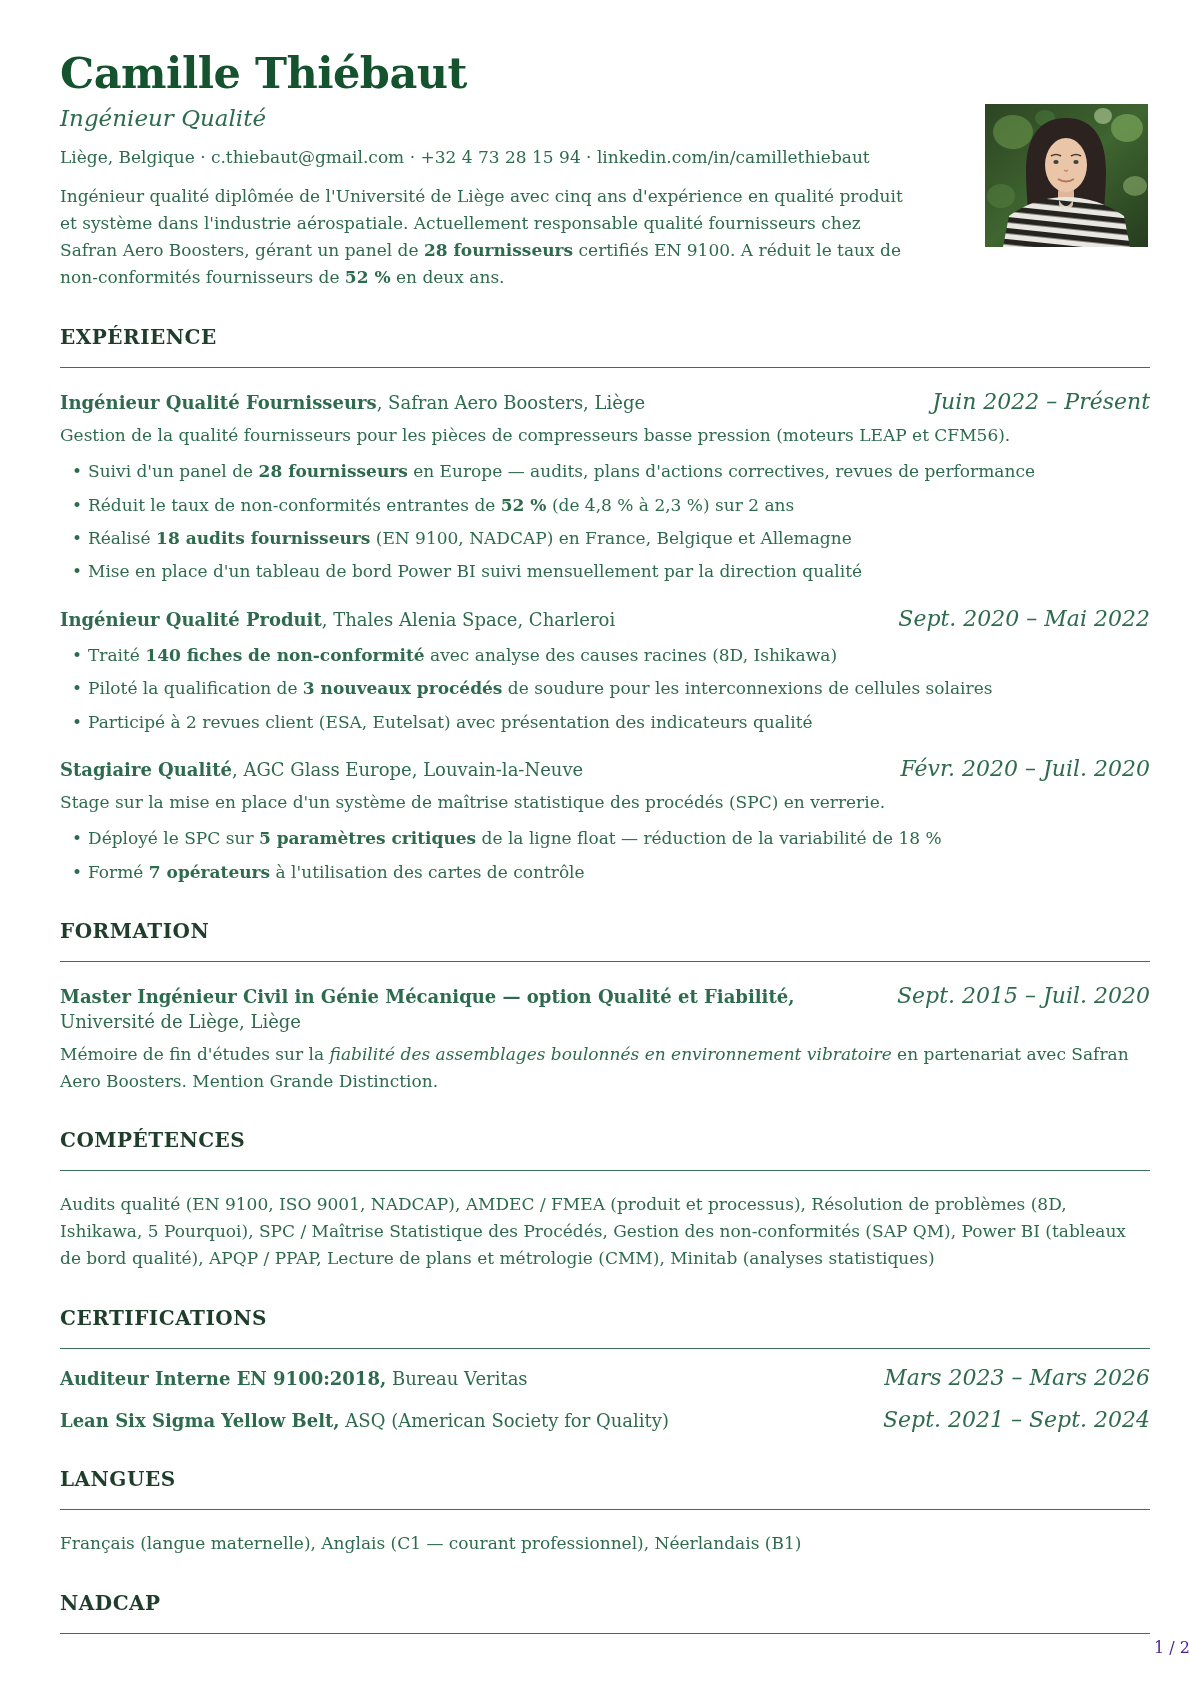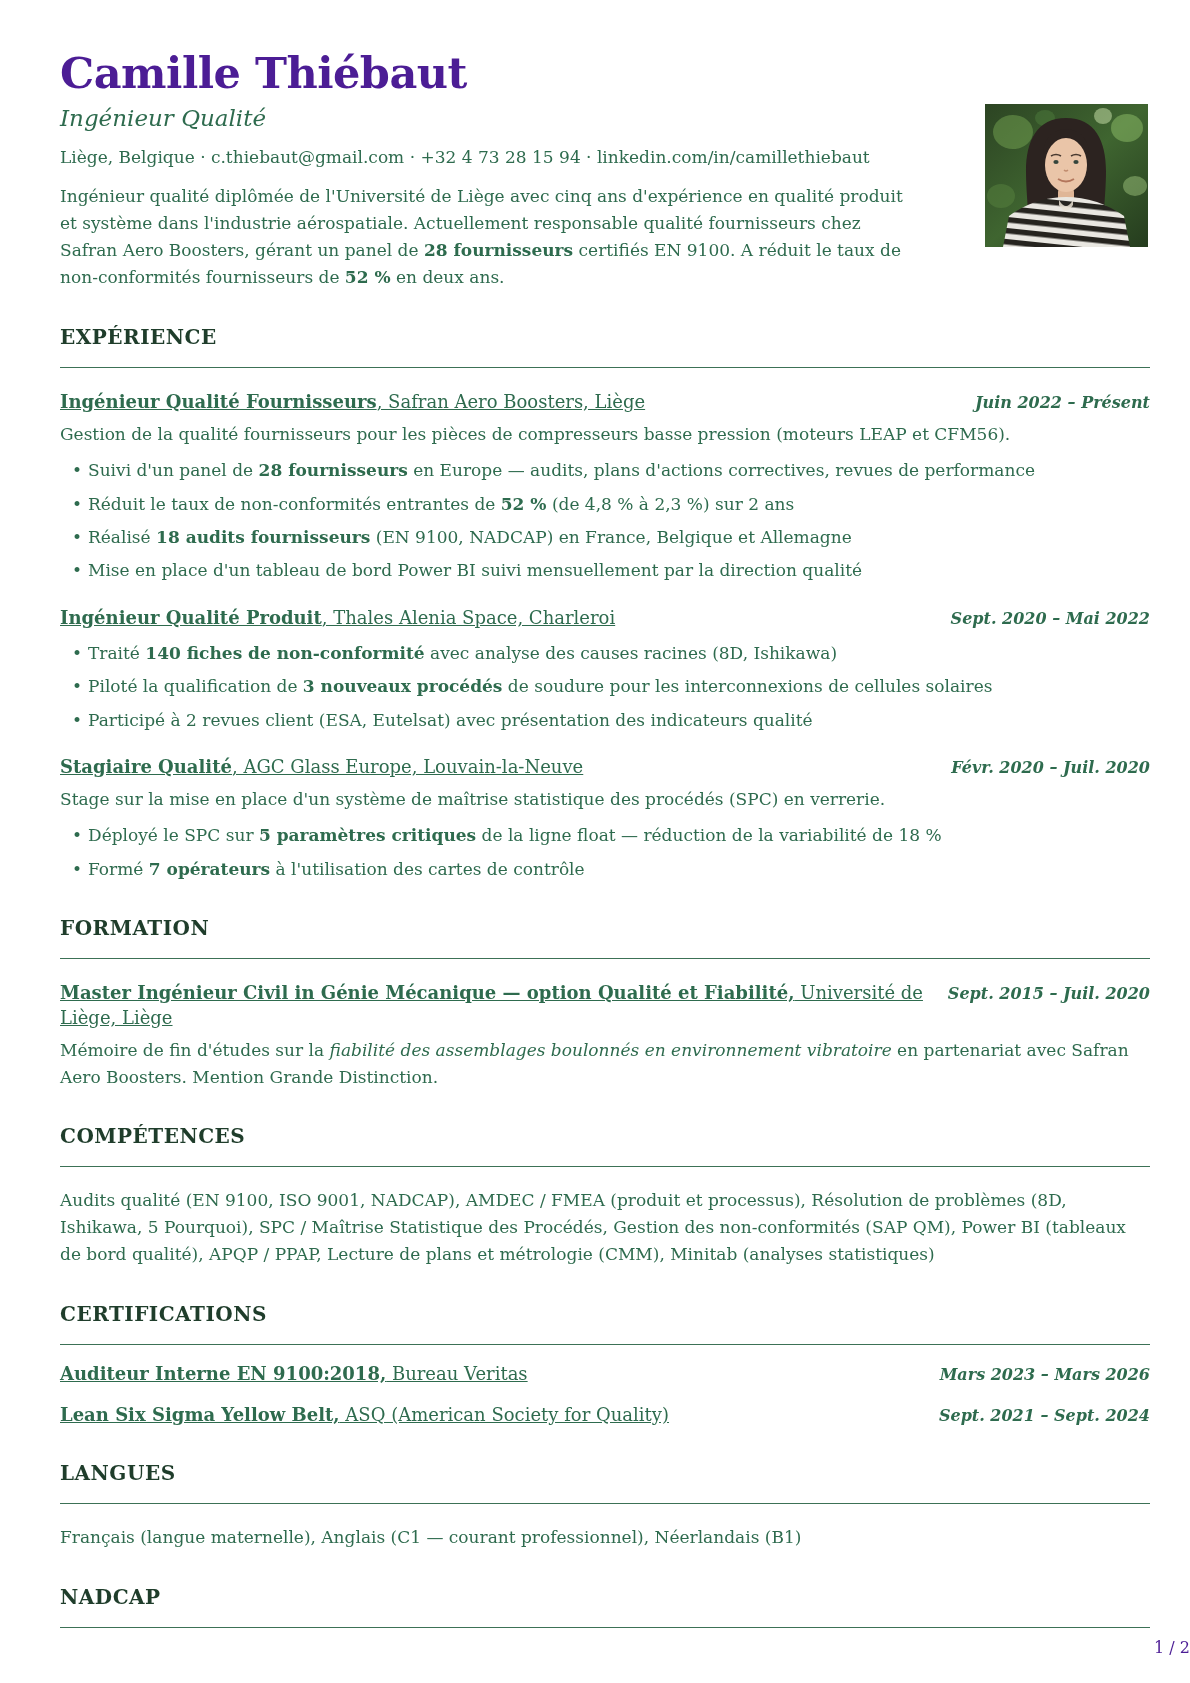--- a/index.html
+++ b/index.html
@@ -10,21 +10,21 @@
     background: #ffffff;
     font-family: "DejaVu Serif", "Liberation Serif", serif;
     color: #2e6b4e;
     padding: 50px 40px 0 60px;
     overflow: hidden;
   }
   .b { font-weight: bold; }
   .i { font-style: italic; }
 
   .name {
-    font-size: 43px; font-weight: bold; color: #4c1d95;
+    font-size: 43px; font-weight: bold; color: #14532d;
     letter-spacing: -0.5px; line-height: 1.1;
   }
   .role { font-size: 23px; font-style: italic; color: #2e6b4e; margin-top: 8px; }
   .contact { font-size: 17px; margin-top: 16px; }
   .summary { font-size: 17px; line-height: 1.58; margin-top: 16px; max-width: 845px; }
 
   .photo {
     position: absolute; top: 104px; left: 985px;
     width: 163px; height: 143px; overflow: hidden;
   }
@@ -32,22 +32,22 @@
 
   .section { margin-top: 34px; }
   .section-heading {
     font-size: 20px; font-weight: bold; color: #1f3d2b;
     letter-spacing: 0.5px;
     padding-bottom: 18px;
     border-bottom: 1px solid #3c7156;
   }
   .entry { margin-top: 21px; }
   .entry-header { display: flex; justify-content: space-between; align-items: baseline; gap: 16px; }
-  .entry-title { font-size: 18px; line-height: 1.4; text-decoration: underline; }
-  .entry-date { font-size: 16px; font-style: italic; white-space: nowrap; flex-shrink: 0; font-weight: bold; }
+  .entry-title { font-size: 18px; line-height: 1.4; }
+  .entry-date { font-size: 22px; font-style: italic; white-space: nowrap; flex-shrink: 0; }
   .entry-desc { font-size: 17px; line-height: 1.55; margin-top: 7px; }
   .plain-text { font-size: 17px; line-height: 1.58; margin-top: 20px; }
 
   ul.bullets { list-style: none; margin-top: 10px; }
   ul.bullets li {
     font-size: 17px; line-height: 1.55;
     position: relative; padding-left: 28px; margin-top: 7px;
   }
   ul.bullets .marker { position: absolute; left: 12px; top: 0; }
 

